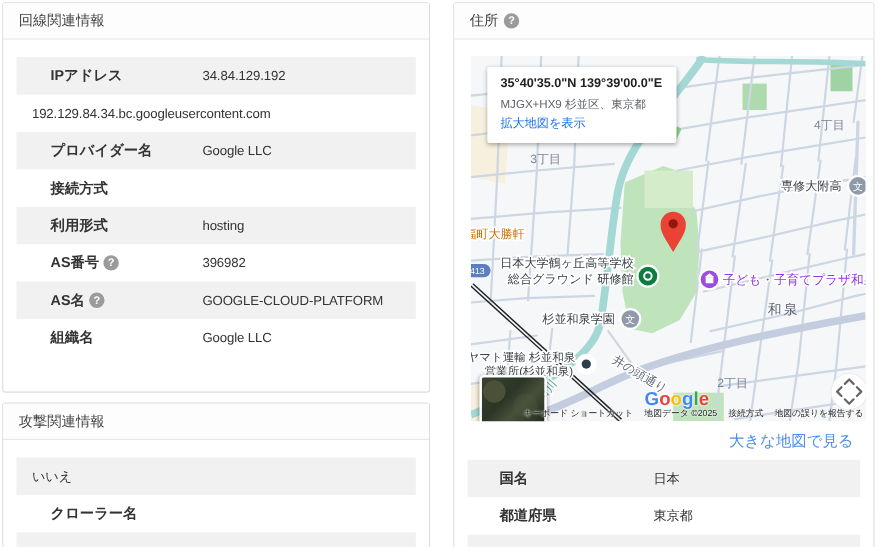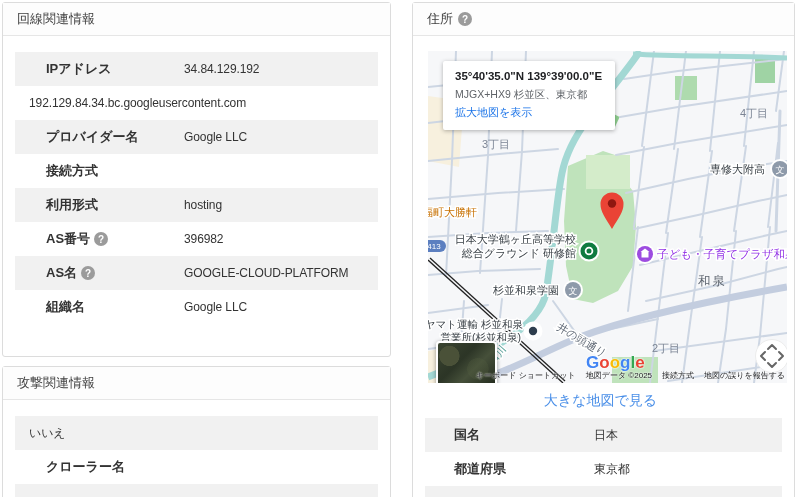--- a/index.html
+++ b/index.html
@@ -39,21 +39,21 @@
   .g-logo span{display:inline-block;}
   .attribution{position:absolute;right:2px;bottom:2px;z-index:4;display:flex;gap:10px;font-size:8px;color:#202124;
     text-shadow:0 0 2px #fff,0 0 2px #fff;white-space:nowrap;}
   .attribution span{cursor:pointer;}
   .sat-thumb{position:absolute;left:8px;top:290px;width:57px;height:43px;border:2px solid #fff;border-radius:4px;
     box-shadow:0 1px 4px rgba(0,0,0,.4);z-index:4;cursor:pointer;
     background:
       radial-gradient(circle at 20% 30%,#4a5138 0 18%,transparent 19%),
       radial-gradient(circle at 70% 60%,#55604040 0 22%,transparent 23%),
       linear-gradient(135deg,#3a4430,#2c3526 40%,#46503a 62%,#222a1d);}
-  .view-larger{display:block;text-align:center;font-size:14px;color:#4a8fe8;margin:9px 6px 8px 0;text-decoration:none;cursor:pointer;}
+  .view-larger{display:block;text-align:right;font-size:14px;color:#4a8fe8;margin:9px 6px 8px 0;text-decoration:none;cursor:pointer;}
   .addr-row{padding:0 12px;}
   .addr-row .label{flex:0 0 140px;font-family:Liberation Mono, monospace;}
 </style>
 </head>
 <body>
 
 <div class="card" id="card-line">
   <div class="card-header">
     <span>回線関連情報</span>
   </div>

